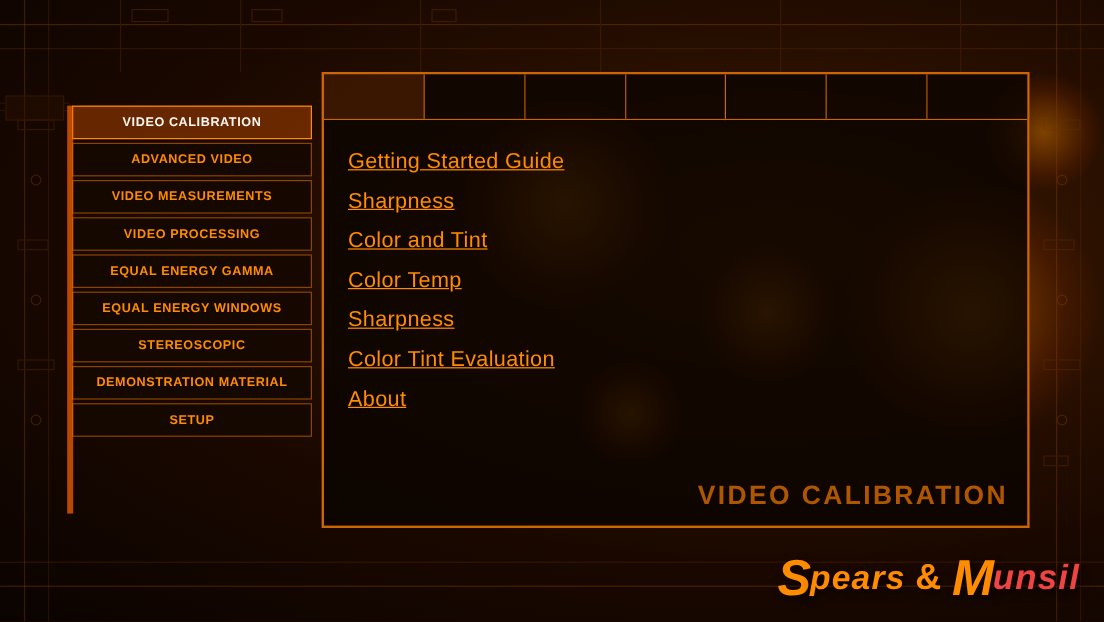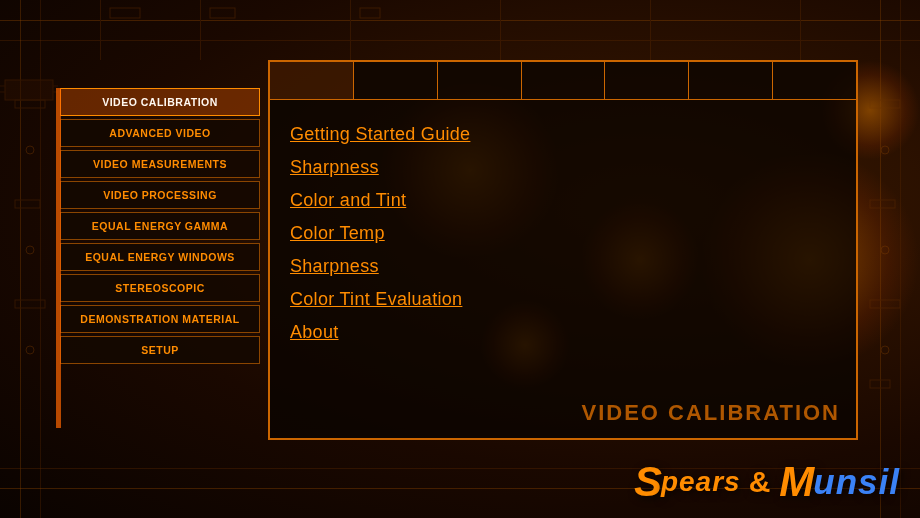--- a/index.html
+++ b/index.html
@@ -269,14 +269,14 @@
   </div>
 
   <div class="section-title">VIDEO CALIBRATION</div>
 </div>
 
 <div class="branding" style="bottom:12px;right:20px;font-style:italic;">
   <span class="s-special" style="font-size:42px;font-style:italic;color:#ff8c00;">S</span>
     <span style="font-size:28px;font-style:italic;color:#ff8c00;text-align:right;">pears</span>
   <span class="ampersand" style="color:#ff8c00;font-size:30px;margin:0 8px;font-style:normal;">&amp;</span>
   <span class="m-special" style="font-size:42px;font-style:italic;color:#ff8c00;">M</span>
-    <span style="font-size:35px;font-style:italic;color:#3b82f6;">unsil</span>
+    <span style="font-size:29px;font-style:italic;color:#ef4444;">unsil</span>
 </div>
 
 </body></html>

